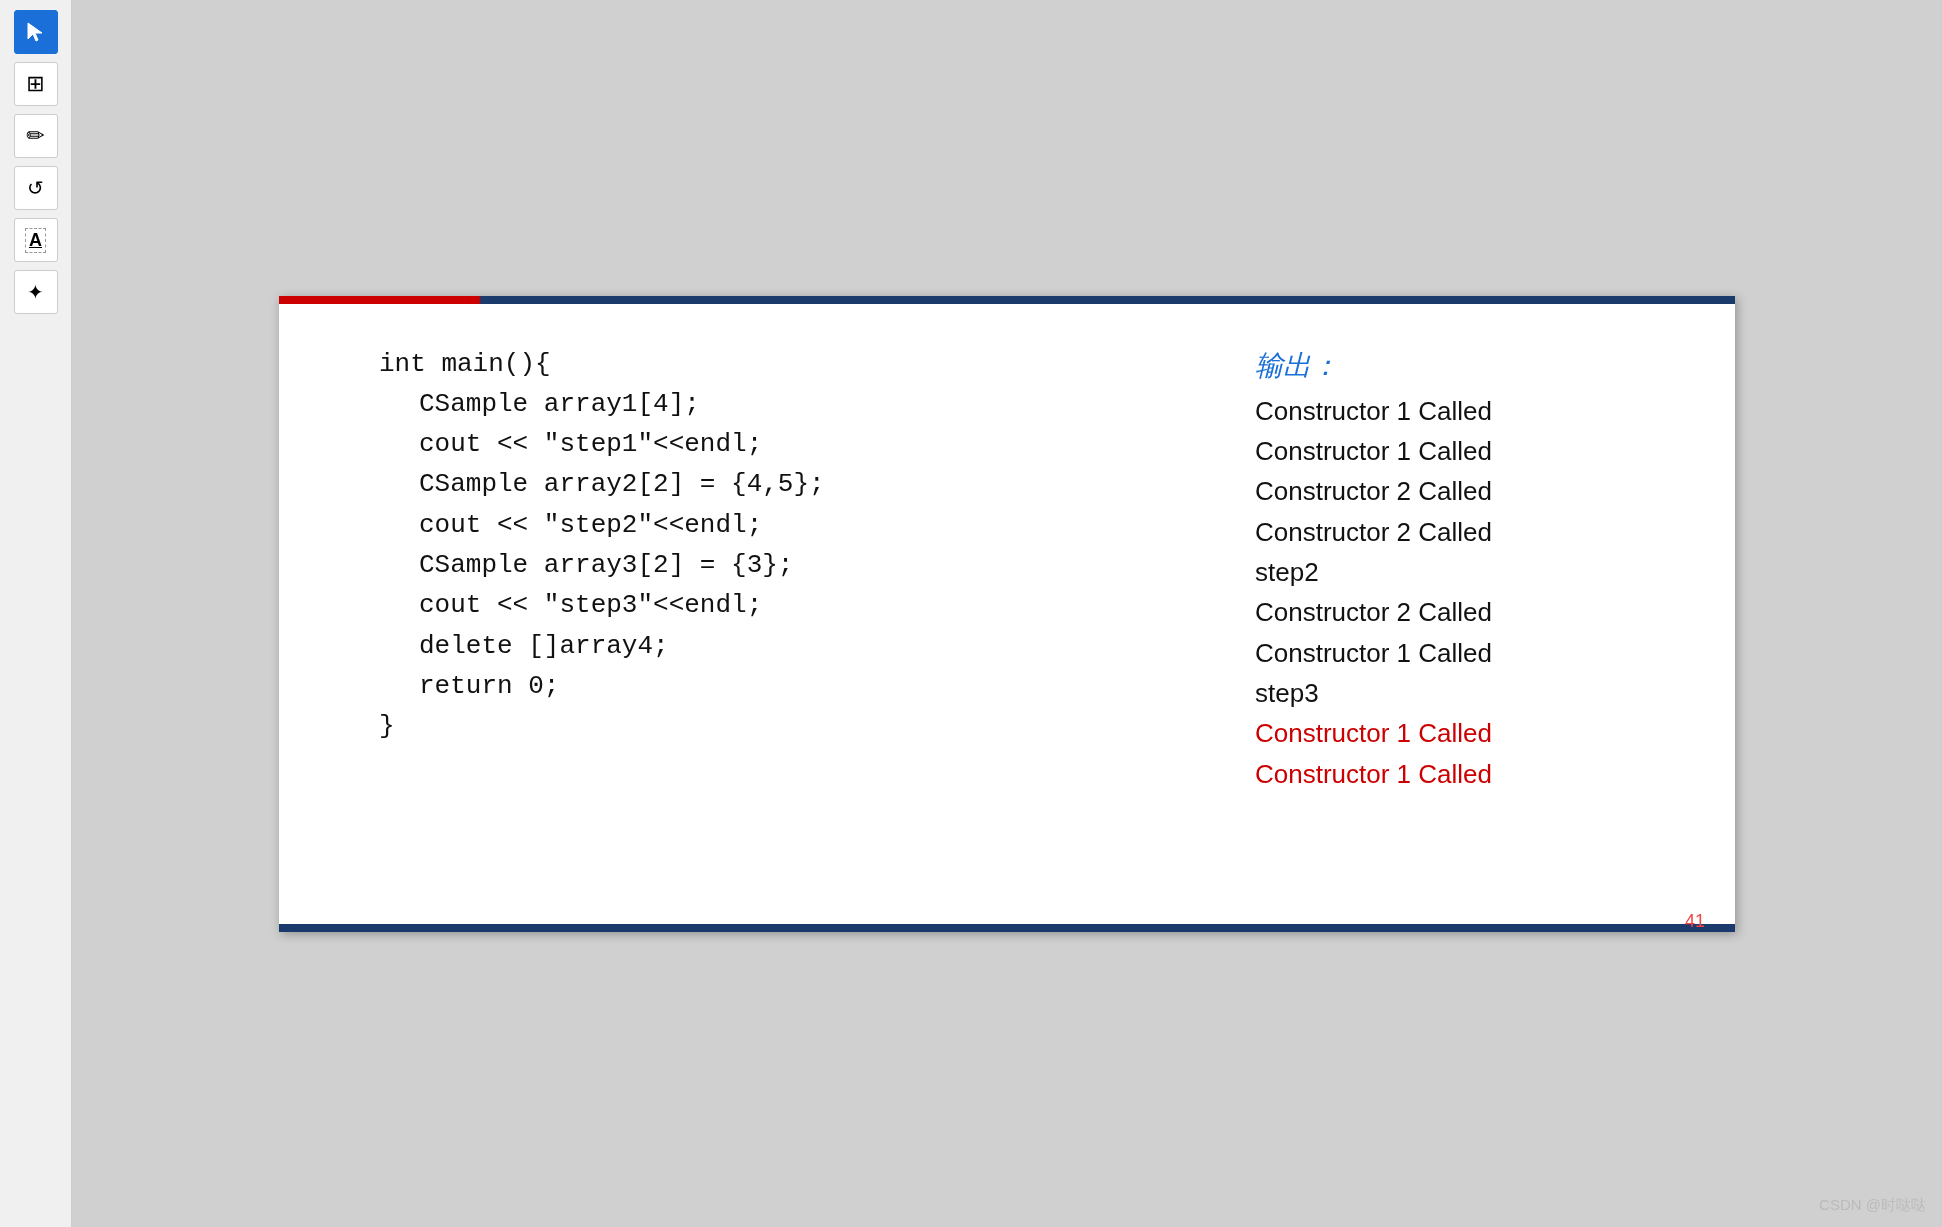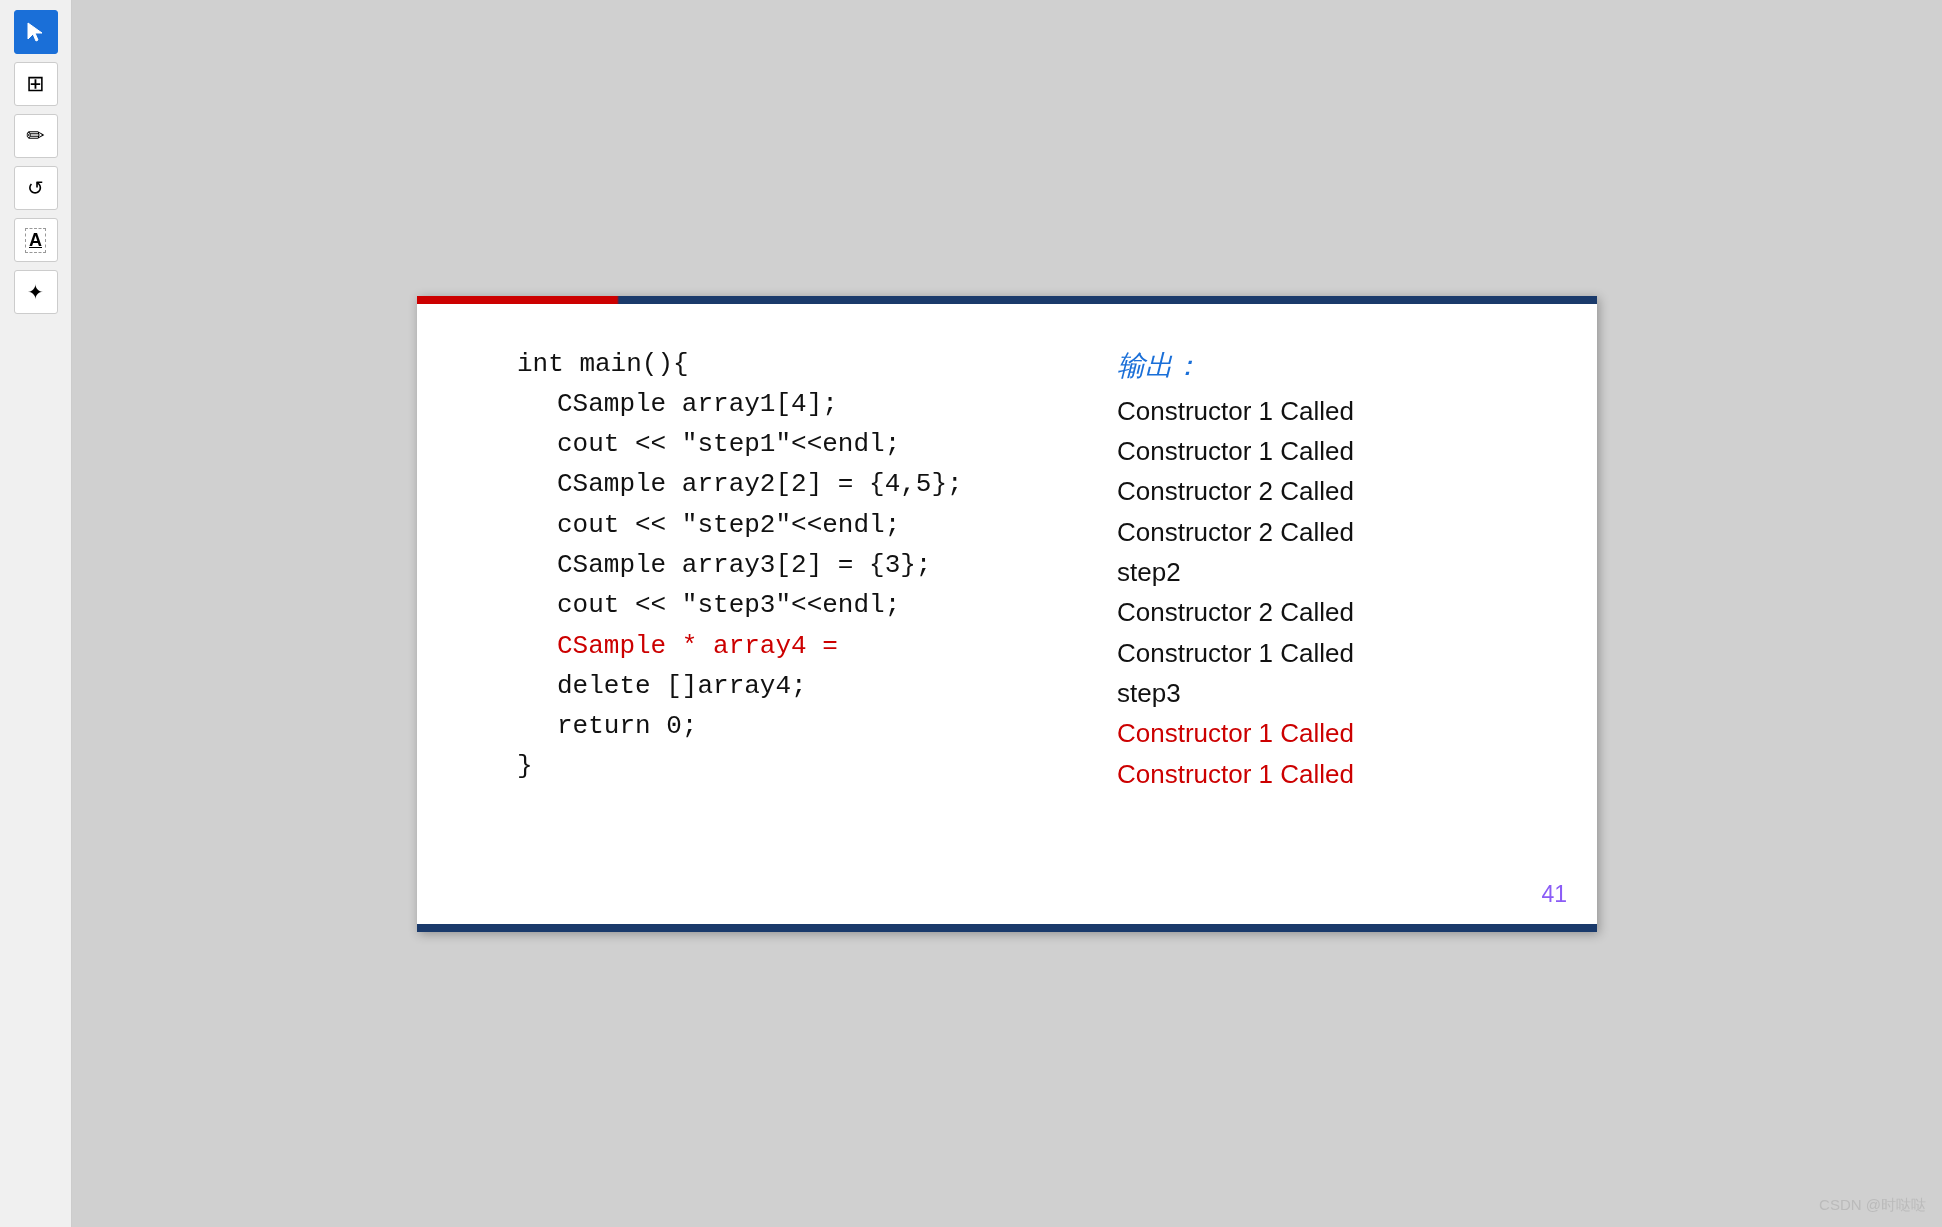--- a/index.html
+++ b/index.html
@@ -51,21 +51,21 @@
       background: #d0d0d0;
       display: flex;
       flex-direction: column;
       align-items: center;
       justify-content: center;
       padding: 20px;
     }
 
     
     .slide {
-      width: 1180px;
+      width: 1456px;
       background: #fff;
       position: relative;
       box-shadow: 2px 2px 10px rgba(0,0,0,0.3);
       overflow: hidden;
     }
 
     
     .slide-top-bar {
       height: 8px;
       background: linear-gradient(to right, #cc0000 200px, #1a3a6b calc(200px + 2px), #1a3a6b 100%);
@@ -125,24 +125,24 @@
     .output-line {
       color: #111;
     }
 
     .output-line-red {
       color: #cc0000;
     }
 
     .slide-footer {
       position: absolute;
-      bottom: 24px;
+      bottom: 0;
       right: 30px;
-      font-size: 23px;
-      color: #8b5cf6;
+      font-size: 18px;
+      color: #ef4444;
     }
 
     
     .main-watermark {
       position: absolute;
       bottom: 12px;
       right: 16px;
       font-size: 15px;
       color: #bbb;
     }
@@ -181,21 +181,20 @@
     <div class="slide-body">
 
       <div class="code-section">
         <div>int main(){</div>
         <div class="code-indent1">CSample array1[4];</div>
         <div class="code-indent1">cout &lt;&lt; "step1"&lt;&lt;endl;</div>
         <div class="code-indent1">CSample array2[2] = {4,5};</div>
         <div class="code-indent1">cout &lt;&lt; "step2"&lt;&lt;endl;</div>
         <div class="code-indent1">CSample array3[2] = {3};</div>
         <div class="code-indent1">cout &lt;&lt; "step3"&lt;&lt;endl;</div>
-        <div class="code-indent1 code-red">CSample * array4 =</div>
         <div class="code-indent1">delete []array4;</div>
         <div class="code-indent1">return 0;</div>
         <div>}</div>
       </div>
 
       <div class="output-section">
         <div class="output-title">输出：</div>
         <div class="output-line">Constructor 1 Called</div>
         <div class="output-line">Constructor 1 Called</div>
         <div class="output-line">Constructor 2 Called</div>

